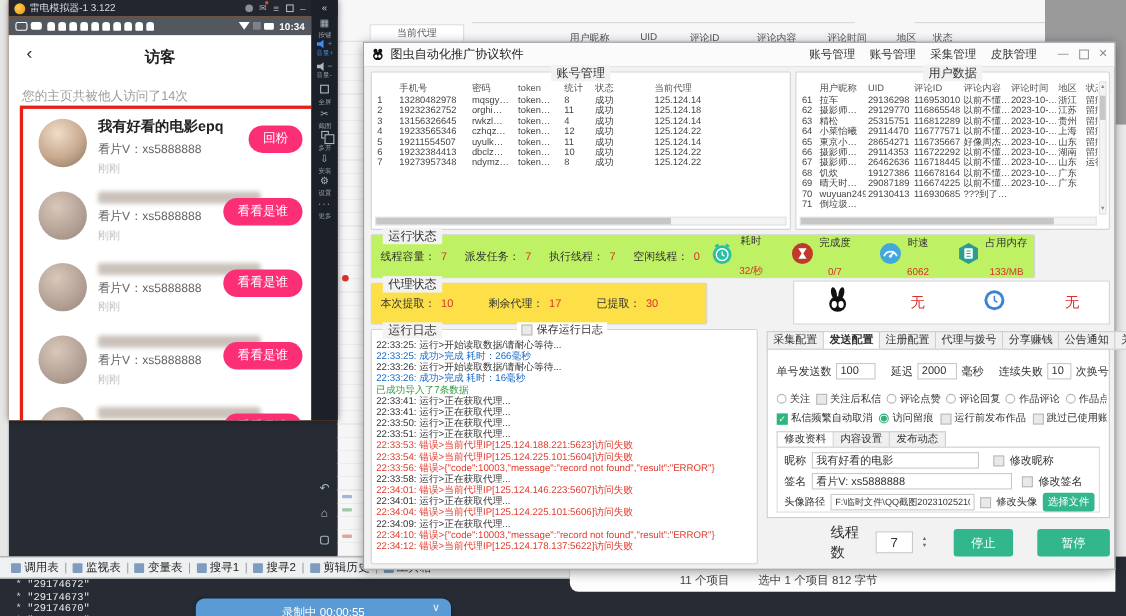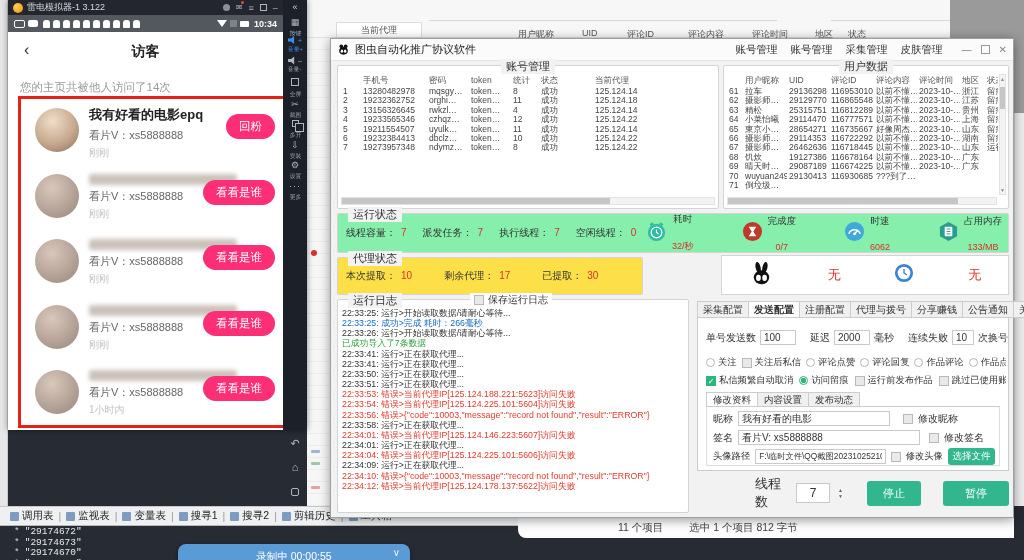--- a/index.html
+++ b/index.html
@@ -33,21 +33,21 @@
 
 
 #memlist{left:14px;top:527px;width:200px;height:33px;font-family:"Liberation Mono","DejaVu Sans Mono",monospace;font-size:9.5px;color:#e8e8e8;line-height:10.5px;overflow:hidden}
 #memlist .star{color:#cfd3da;margin-right:5px}
 
 
 #toast{left:178px;top:544px;width:232px;height:26px;background:#5b9bd5;border-radius:8px;color:#fff;font-size:10.5px;display:flex;align-items:center;justify-content:center;z-index:9;box-shadow:0 1px 4px rgba(0,0,0,.4)}
 #toast .tclose{position:absolute;right:10px;top:3px;font-size:10px;color:#eaf2fb}
 
 
-#phone{left:8px;top:0;width:299px;height:430px;background:#f97316;box-shadow:0 0 6px rgba(0,0,0,.45);z-index:3}
+#phone{left:8px;top:0;width:299px;height:382px;background:#f97316;box-shadow:0 0 6px rgba(0,0,0,.45);z-index:3}
 .ph-title{position:absolute;left:0;top:0;right:0;height:15px;background:#23262e;display:flex;align-items:center;padding:0 5px;gap:4px}
 .ph-logo{width:10px;height:10px;border-radius:50%;background:radial-gradient(circle at 35% 35%,#ffd257,#f6a11c 70%);display:inline-block}
 .ph-title .t{color:#d8dadf;font-size:9px;white-space:nowrap}
 .ph-ticons{margin-left:auto;display:flex;align-items:center;gap:6px;color:#aeb3bd;font-size:9px}
 .ph-ticons .dot{width:7px;height:7px;border-radius:50%;background:#8a8f99;display:inline-block}
 .ph-ticons .msg{position:relative;font-size:8px}
 .ph-ticons .msg em{position:absolute;right:-2px;top:-2px;width:3px;height:3px;background:#e5483d;border-radius:50%}
 .ph-ticons .sq{width:7px;height:7px;border:1px solid #aeb3bd;display:inline-block}
 .ph-status{position:absolute;left:0;top:15px;width:275px;height:17px;background:#53575e;display:flex;align-items:center;padding:0 6px;gap:3px}
 .bubble{width:11px;height:8px;border:1px solid #fff;border-radius:2px;position:relative}
@@ -106,21 +106,21 @@
 .trow .tc{overflow:hidden;padding-left:2px}
 .trow.thead{color:#555;font-size:8.5px;height:13px;line-height:13px}
 #acct-table .trow{grid-template-columns:20px 66px 42px 42px 28px 54px 1fr}
 #user-table .trow{grid-template-columns:16px 44px 42px 45px 43px 43px 25px 1fr}
 #user-table{right:10px}
 .hscroll{position:absolute;left:3px;right:3px;bottom:3px;height:8px;background:#f3f3f3;border:1px solid #e2e2e2}
 .hthumb{height:100%;background:#c6c6c6}
 .vscroll{position:absolute;right:2px;top:8px;bottom:13px;width:7px;background:#f3f3f3;border:1px solid #e2e2e2}
 .vthumb{position:absolute;left:0;right:0;top:12px;height:22px;background:#c6c6c6}
 .varr{position:absolute;left:0;right:0;text-align:center;font-size:5px;color:#888;line-height:6px}
-#grp-run{left:6px;top:174px;width:672px;height:40px;background:#86efac}
+#grp-run{left:6px;top:174px;width:604px;height:40px;background:#bef264}
 #run-stats{position:absolute;left:8px;top:12px;display:flex;gap:16px;font-size:10px;color:#333;white-space:nowrap}
 .stat .sv{color:#d9302c;margin-left:5px}
 #run-metrics{position:absolute;left:308px;right:6px;top:3px;bottom:3px;display:flex;justify-content:space-between;align-items:center}
 .metric{display:flex;align-items:center;gap:5px}
 .metric .ml{font-size:9.5px;color:#333;text-align:center}
 .metric .mv{font-size:9px;color:#d9302c;text-align:center;margin-top:14px}
 #grp-proxy{left:6px;top:218px;width:306px;height:38px;background:#fde047}
 #proxy-stats{position:absolute;left:8px;top:11px;display:flex;gap:32px;font-size:10px;color:#333;white-space:nowrap}
 #proxy-extras{left:390px;top:216px;width:288px;height:40px;background:#fff;border:1px solid #d4d4d4;display:flex;align-items:center;justify-content:space-around}
 #proxy-extras .pv{color:#d9302c;font-size:13px}
@@ -715,20 +715,21 @@
     <div class="grp" id="grp-log">
       <span class="lg left">运行日志</span>
       <span class="log-save">
         <span class="cb"></span>
         <span>保存运行日志</span>
       </span>
       <div id="log-lines">
           <div class="lg-run">22:33:25: 运行&gt;开始读取数据/请耐心等待...</div>
           <div class="lg-ok">22:33:25: 成功&gt;完成 耗时：266毫秒</div>
           <div class="lg-run">22:33:26: 运行&gt;开始读取数据/请耐心等待...</div>
+          <div class="lg-ok">22:33:26: 成功&gt;完成 耗时：16毫秒</div>
           <div class="lg-im">已成功导入了7条数据</div>
           <div class="lg-run">22:33:41: 运行&gt;正在获取代理...</div>
           <div class="lg-run">22:33:41: 运行&gt;正在获取代理...</div>
           <div class="lg-run">22:33:50: 运行&gt;正在获取代理...</div>
           <div class="lg-run">22:33:51: 运行&gt;正在获取代理...</div>
           <div class="lg-err">22:33:53: 错误&gt;当前代理IP[125.124.188.221:5623]访问失败</div>
           <div class="lg-err">22:33:54: 错误&gt;当前代理IP[125.124.225.101:5604]访问失败</div>
           <div class="lg-err">22:33:56: 错误&gt;{"code":10003,"message":"record not found","result":"ERROR"}</div>
           <div class="lg-run">22:33:58: 运行&gt;正在获取代理...</div>
           <div class="lg-err">22:34:01: 错误&gt;当前代理IP[125.124.146.223:5607]访问失败</div>

